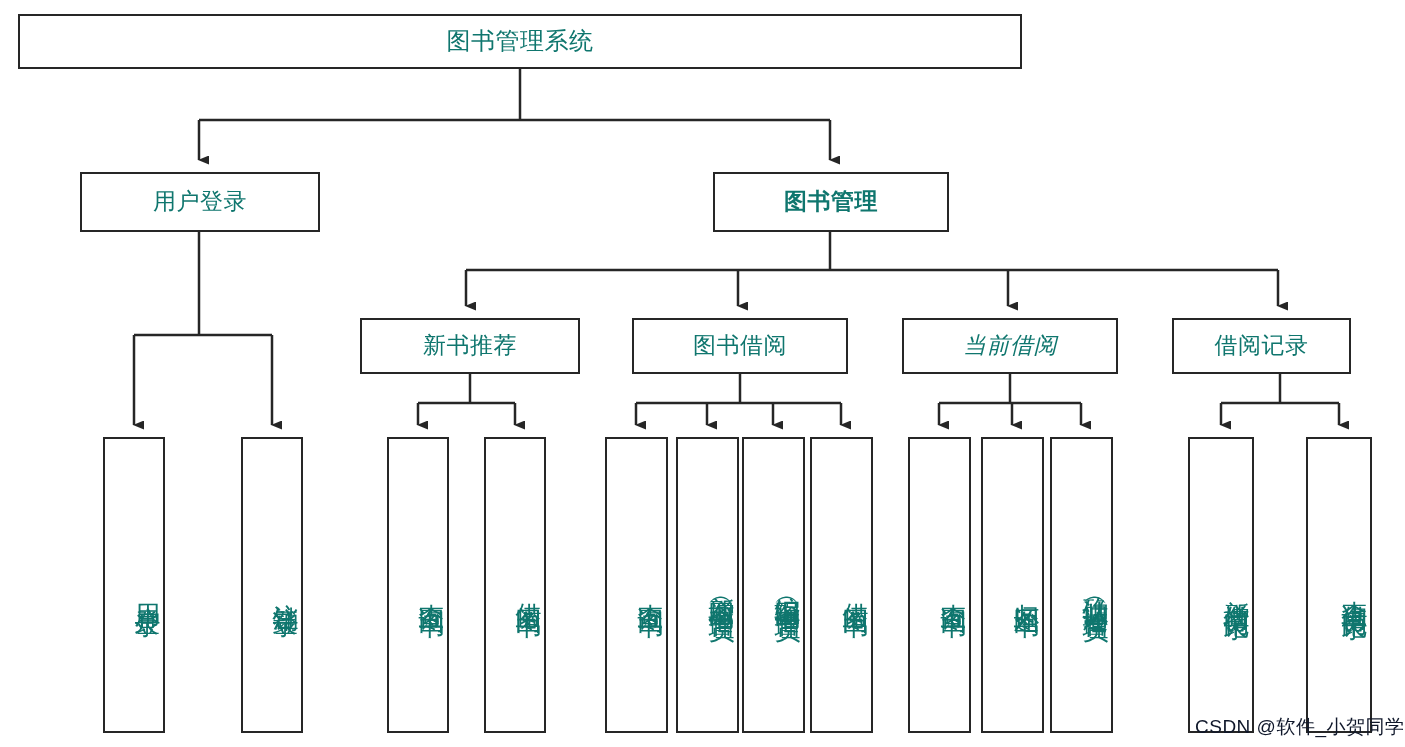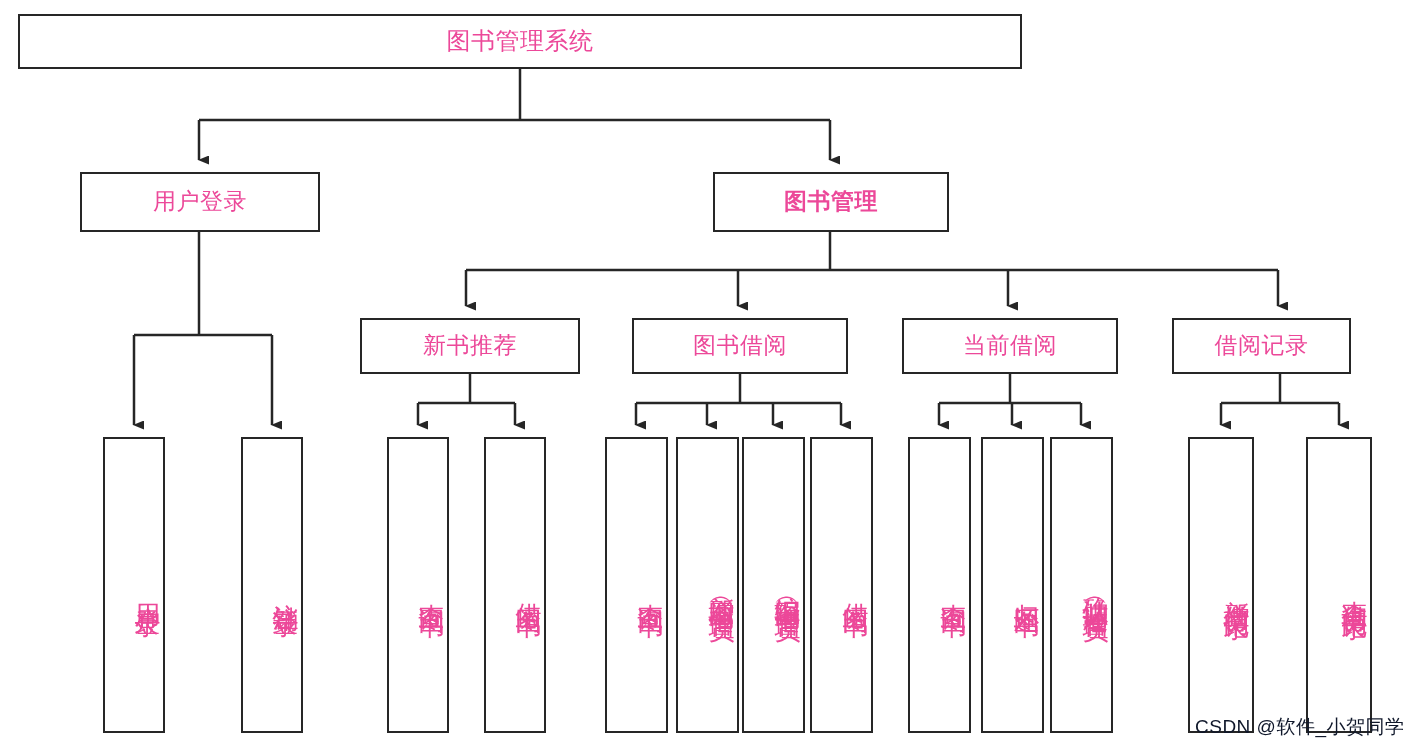--- a/index.html
+++ b/index.html
@@ -23,21 +23,21 @@
     left: 0;
     top: 0;
     width: 1405px;
     height: 747px;
   }
   .node {
     position: absolute;
     box-sizing: border-box;
     border: 2px solid #262626;
     background: #ffffff;
-    color: #ec4899;
+    color: #0f766e;
     display: flex;
     align-items: center;
     justify-content: center;
     text-align: center;
     line-height: 1.18;
   }
   .node.horiz {
     font-size: 23px;
     letter-spacing: 0.5px;
   }
@@ -134,21 +134,21 @@
   <div class="node horiz" style="left:713px; top:172px; width:236px; height:60px;font-weight:bold;">
     <span>图书管理</span>
   </div>
 
   <div class="node horiz" style="left:632px; top:318px; width:216px; height:56px;">
     <span>图书借阅</span>
   </div>
   <div class="node horiz" style="left:360px; top:318px; width:220px; height:56px;">
     <span>新书推荐</span>
   </div>
-  <div class="node horiz" style="left:902px; top:318px; width:216px; height:56px;">
+  <div class="node horiz" style="left:902px; top:318px; width:216px; height:56px;font-style:italic;">
     <span>当前借阅</span>
   </div>
   <div class="node horiz" style="left:1172px; top:318px; width:179px; height:56px;">
     <span>借阅记录</span>
   </div>
 
   <div class="node vert" style="left:103px; top:437px; width:62px; height:296px;">
     <span class="vlabel">用户登录</span>
   </div>
   <div class="node vert" style="left:241px; top:437px; width:62px; height:296px;">

